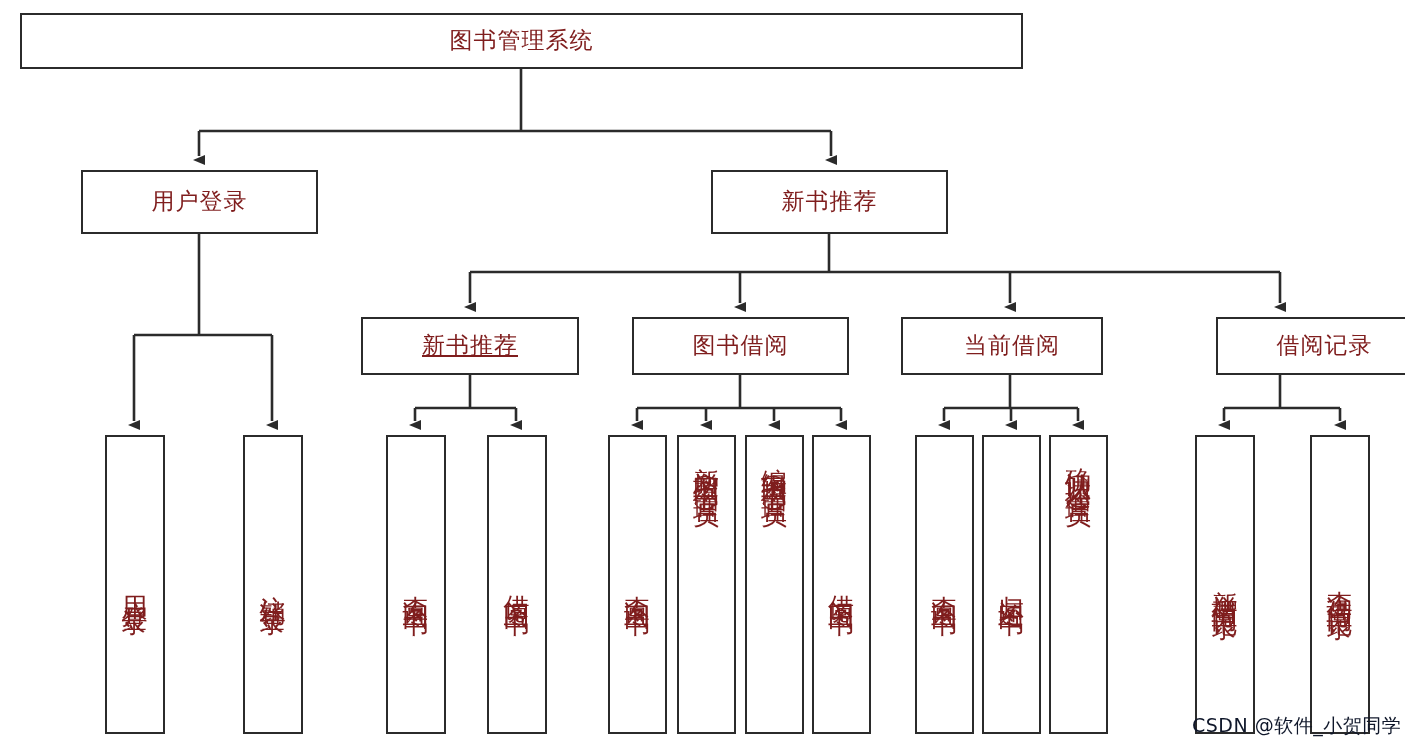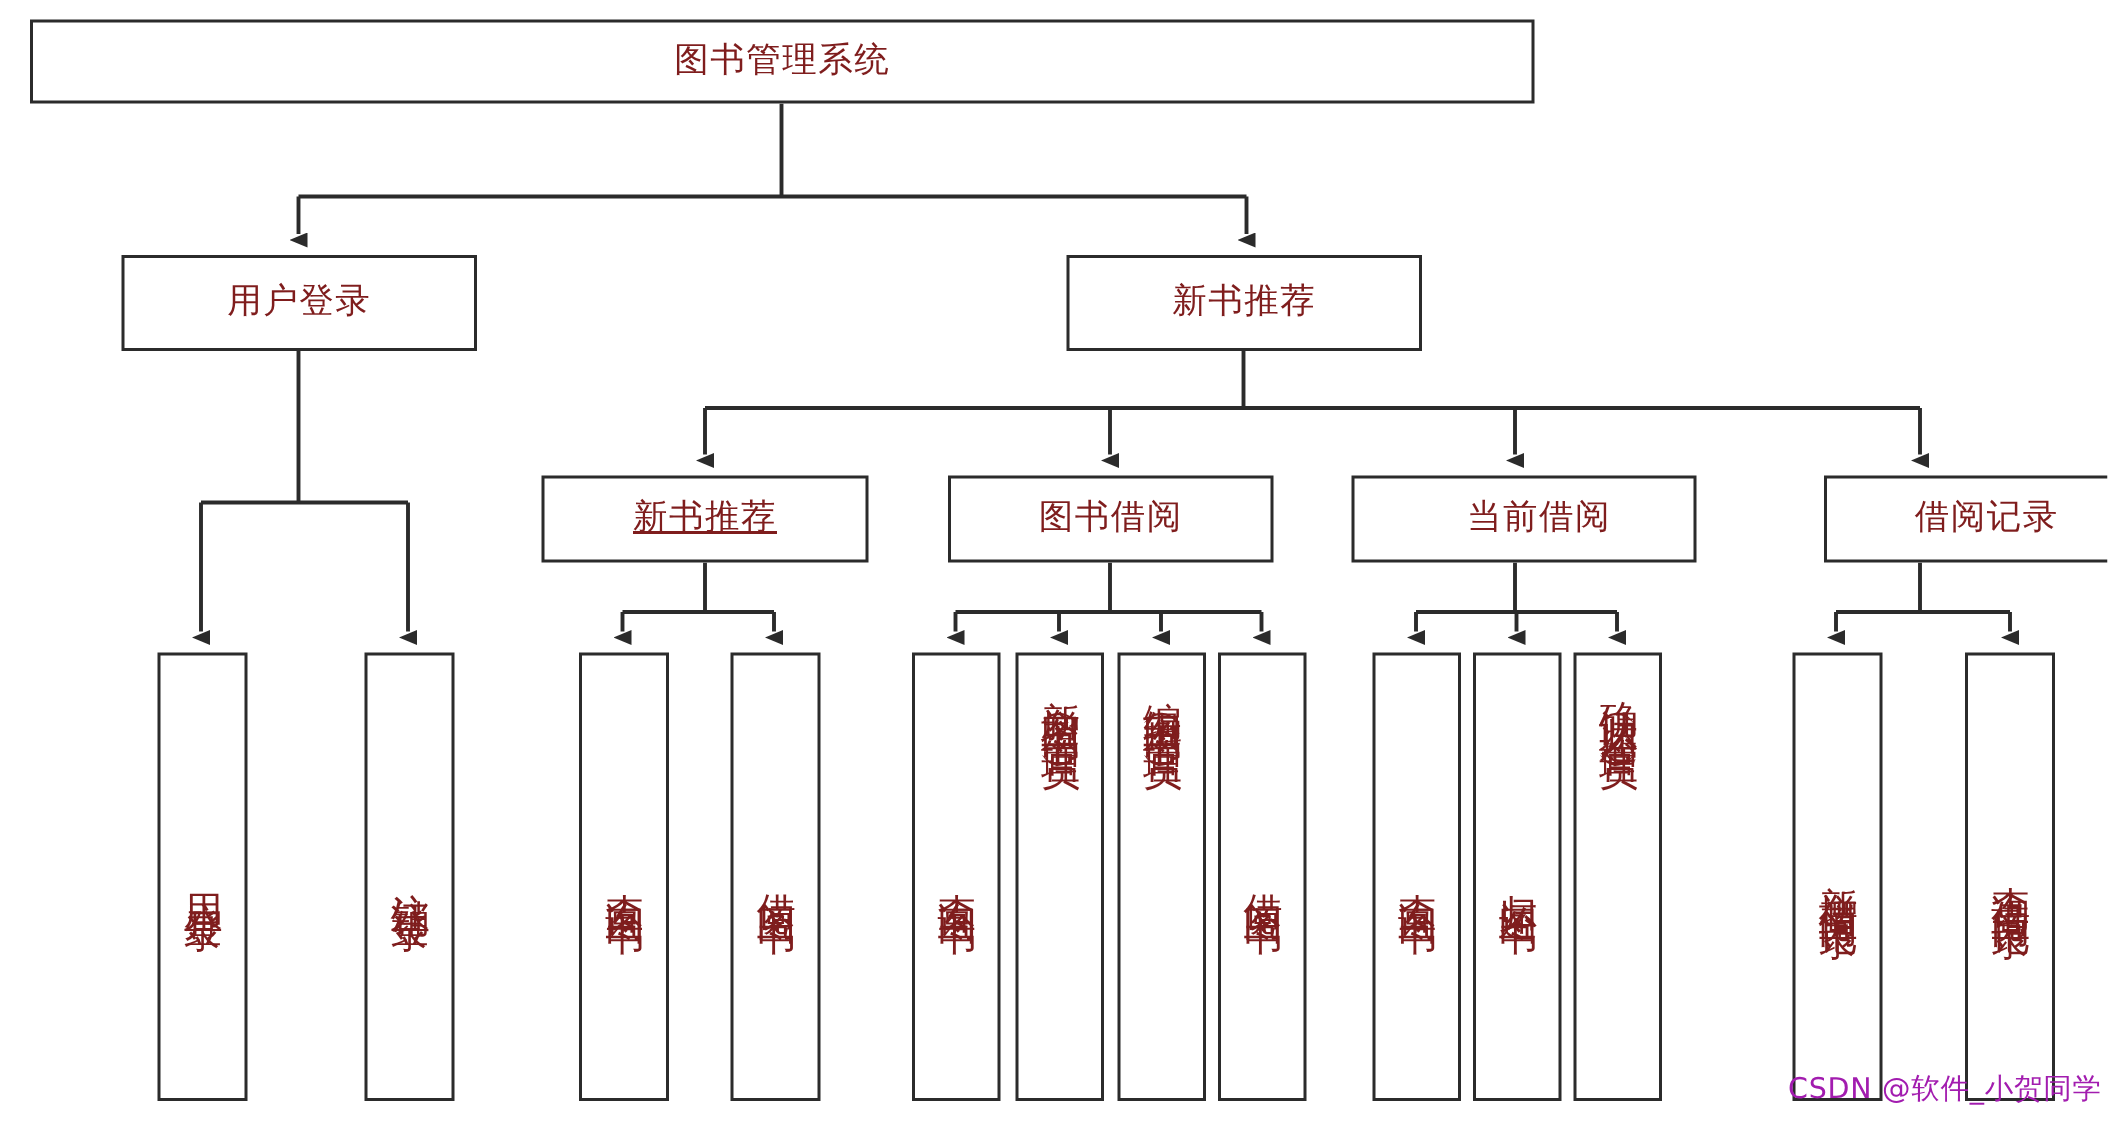--- a/index.html
+++ b/index.html
@@ -56,21 +56,21 @@
   }
   .node.v.center{
     align-items:center;
     padding-top:0;
   }
   #watermark{
     position:absolute;
     left:1192px;
     top:713px;
     font-size:19px;
-    color:#a21caf;
+    color:#0f172a;
     letter-spacing:0.5px;
     white-space:nowrap;
     font-family:"DejaVu Sans","Liberation Sans",sans-serif;
   }
 </style>
 </head>
 <body>
 
 <div id="canvas">
 
@@ -137,21 +137,21 @@
   </div>
 
   <div class="node h" style="left:361px;top:317px;width:218px;height:58px;text-decoration:underline;">
     <span class="lbl">新书推荐</span>
   </div>
 
   <div class="node h" style="left:632px;top:317px;width:217px;height:58px;">
     <span class="lbl">图书借阅</span>
   </div>
 
-  <div class="node h" style="left:901px;top:317px;width:230px;height:58px;padding-left:20px;">
+  <div class="node h" style="left:901px;top:317px;width:202px;height:58px;padding-left:20px;">
     <span class="lbl">当前借阅</span>
   </div>
 
   <div class="node h" style="left:1172px;top:317px;width:217px;height:58px;margin-left:44px;">
     <span class="lbl">借阅记录</span>
   </div>
 
   <div class="node v center" style="left:105px;top:435px;width:60px;height:299px;">
     <span class="lbl">用户登录</span>
   </div>

